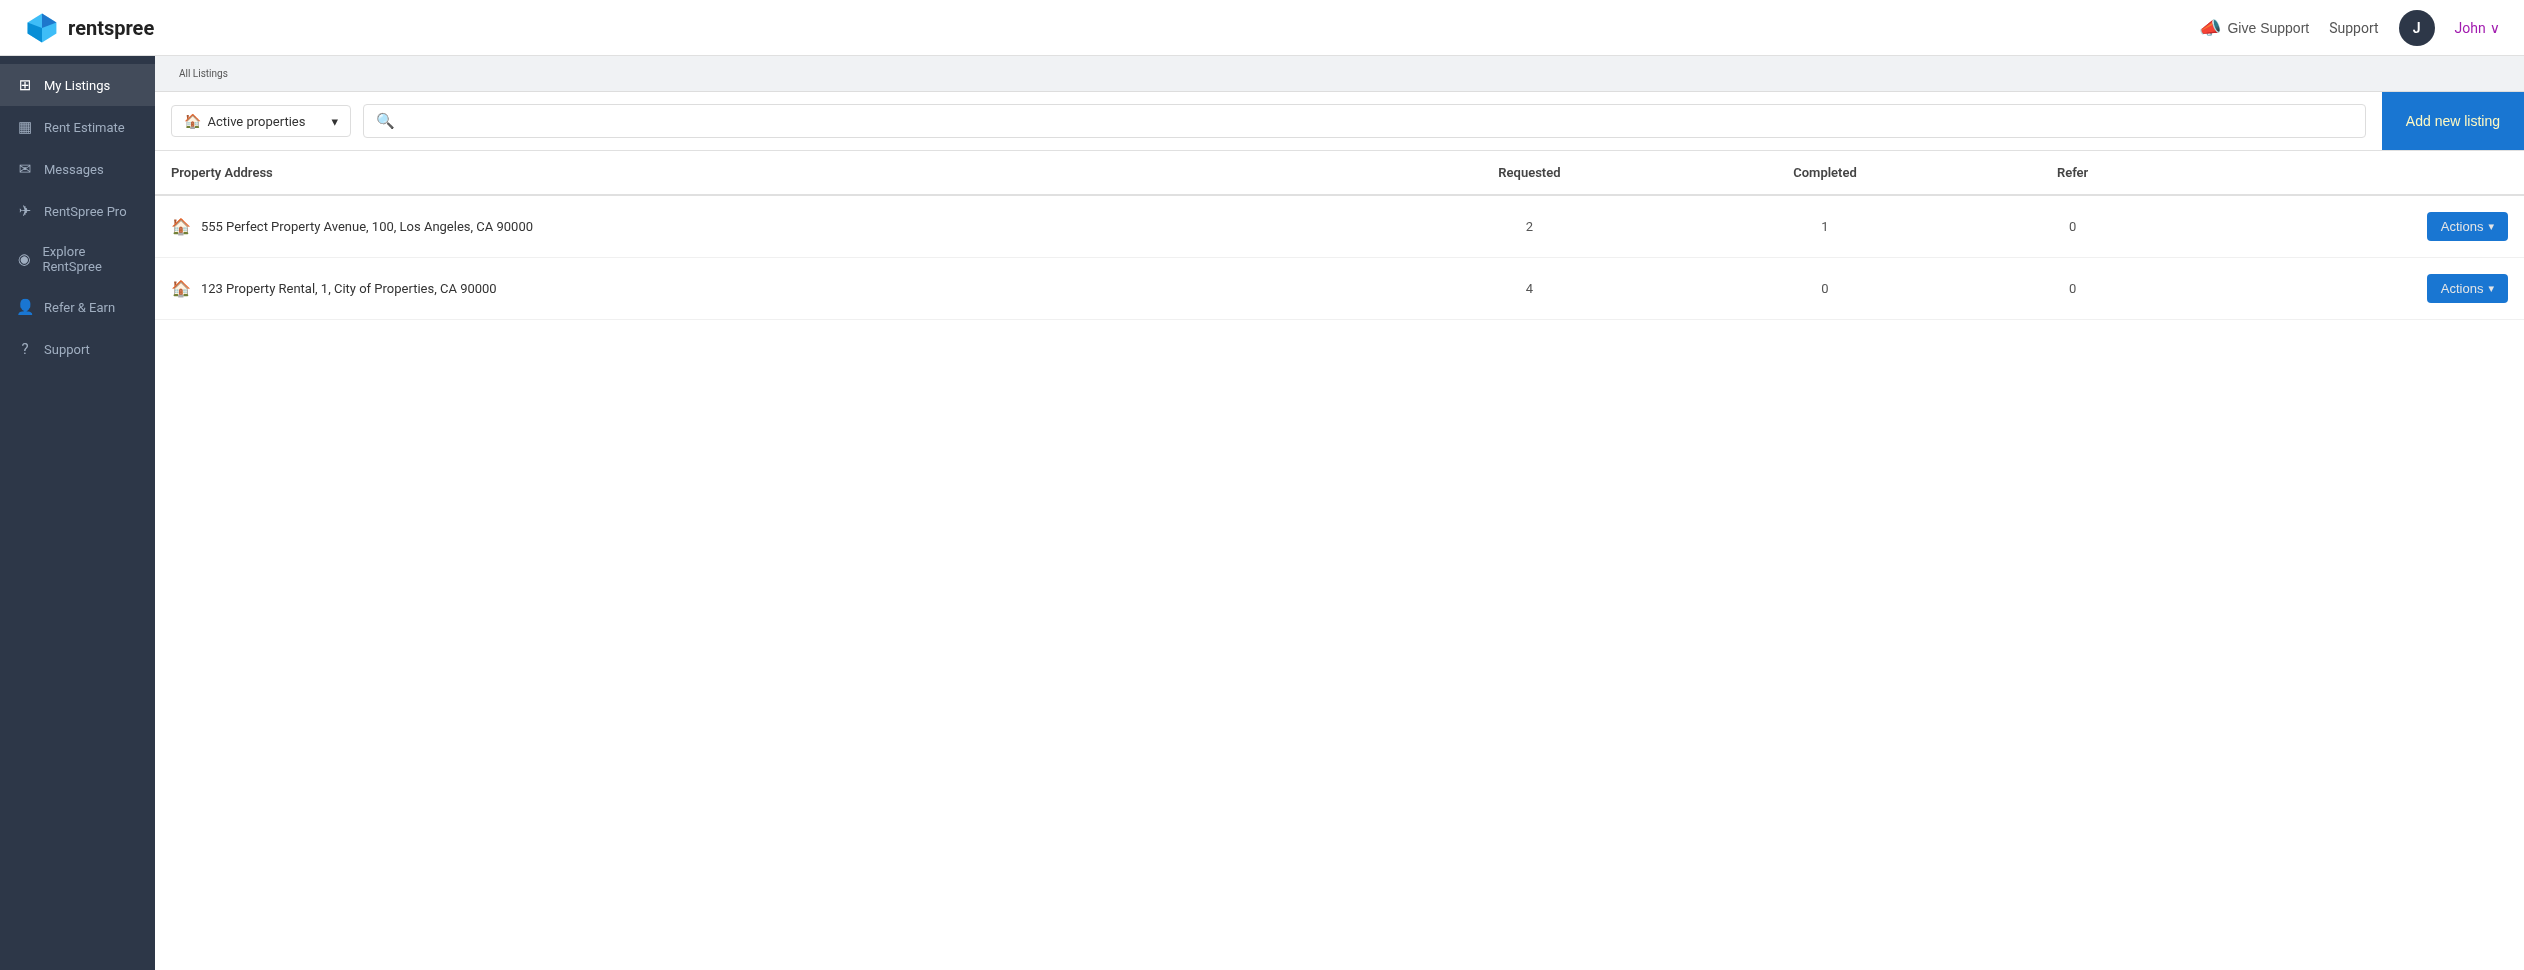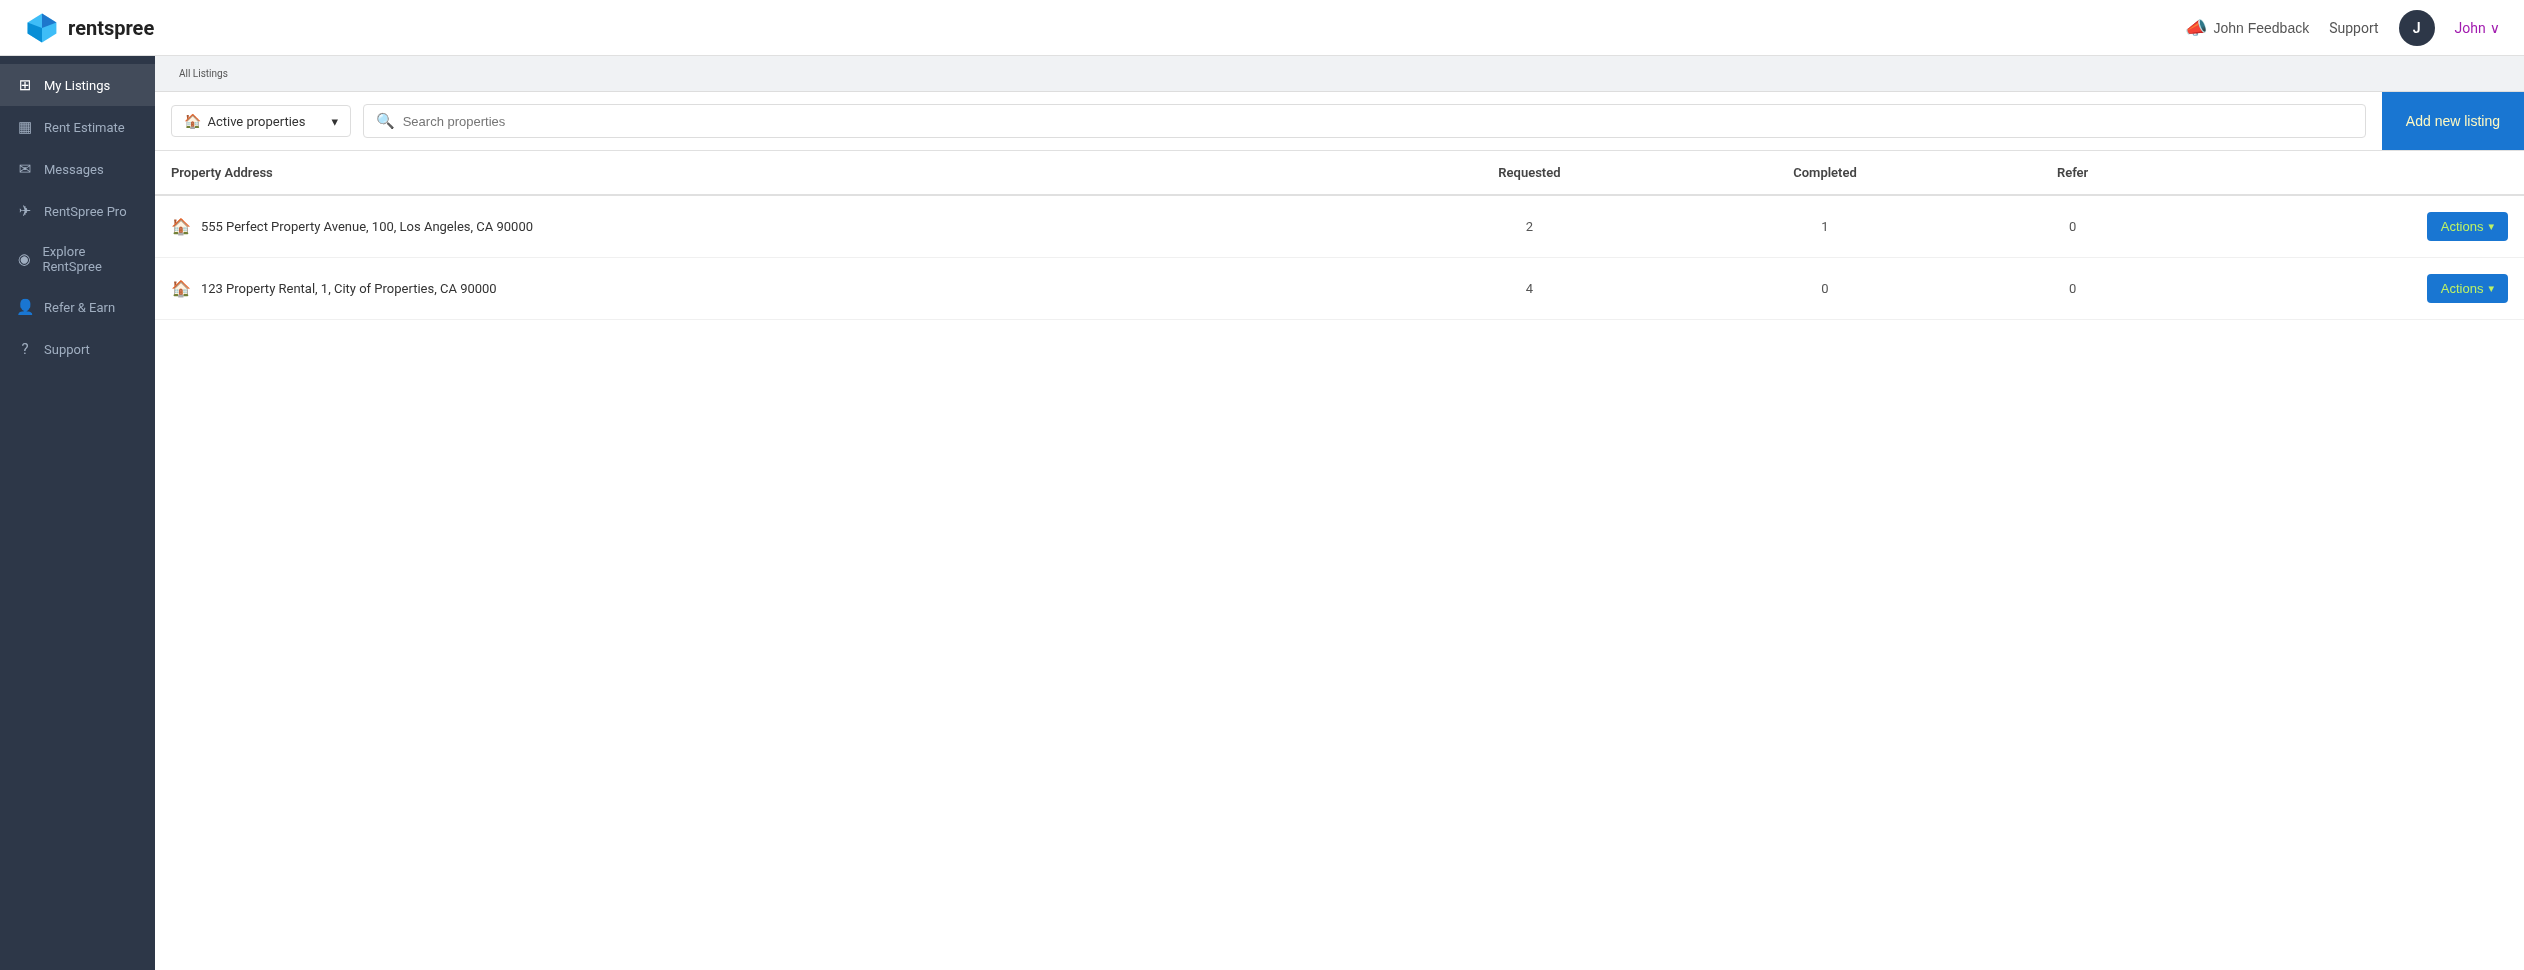--- a/index.html
+++ b/index.html
@@ -86,21 +86,21 @@
       font-weight: 600; color: #444; background: #fff; margin-left: 24px;
     }
     .listings-table th.num { text-align: center; }
     .listings-table tbody tr { border-bottom: 1px solid #f0f0f0; }
     .listings-table td { padding: 16px 16px; font-size: 13px; color: #333; }
     .listings-table td.num { text-align: center; color: #555; }
     .property-cell { display: flex; align-items: center; gap: 10px; }
     .property-icon { color: #4caf50; font-size: 16px; }
     .actions-cell { text-align: right; }
     .actions-btn {
-      background: #1976d2; color: #bef264; border: none; border-radius: 4px;
+      background: #1976d2; color: #e5e5e5; border: none; border-radius: 4px;
       padding: 7px 14px; font-size: 13px; cursor: pointer;
       display: inline-flex; align-items: center; gap: 5px;
     }
     .actions-btn .chevron { font-size: 11px; }
 
     
     .toolbar-container {
       display: flex; align-items: stretch; border-bottom: 1px solid #e0e0e0; flex-shrink: 0;
     }
     .toolbar-inner {
@@ -118,21 +118,21 @@
       <polygon points="20,4 36,14 20,20" fill="#1565c0" opacity="0.8"></polygon>
       <polygon points="4,14 20,20 20,36 4,26" fill="#0288d1" opacity="0.9"></polygon>
     </svg>
     <span class="logo-text">
       <span>rent</span><span>spree</span>
     </span>
   </div>
   <div class="top-nav-right">
     <button class="feedback-btn">
       <span class="feedback-icon">📣</span>
-      <span>John Feedback</span>
+      <span>Give Support</span>
     </button>
     <a class="support-link">Support</a>
     <div class="user-avatar">J</div>
     <span class="user-name">
       <span>John</span>
       <span>∨</span>
     </span>
   </div>
 </nav>
 
@@ -184,21 +184,20 @@
           <div class="filter-dropdown">
             <div class="filter-dropdown-inner">
               <span class="filter-icon">🏠</span>
               <span>Active properties</span>
             </div>
             <span>▾</span>
           </div>
 
           <div class="search-wrapper">
             <span class="search-icon">🔍</span>
-            <input class="search-input" type="text" placeholder="Search properties" style="">
           </div>
         </div>
 
         <button class="add-listing-btn">Add new listing</button>
       </div>
 
       <table class="listings-table">
         <thead>
           <tr>
             <th>Property Address</th>

